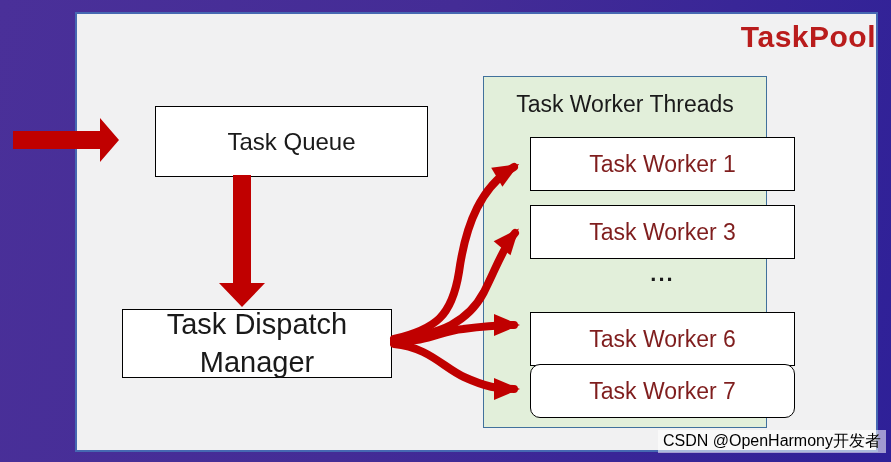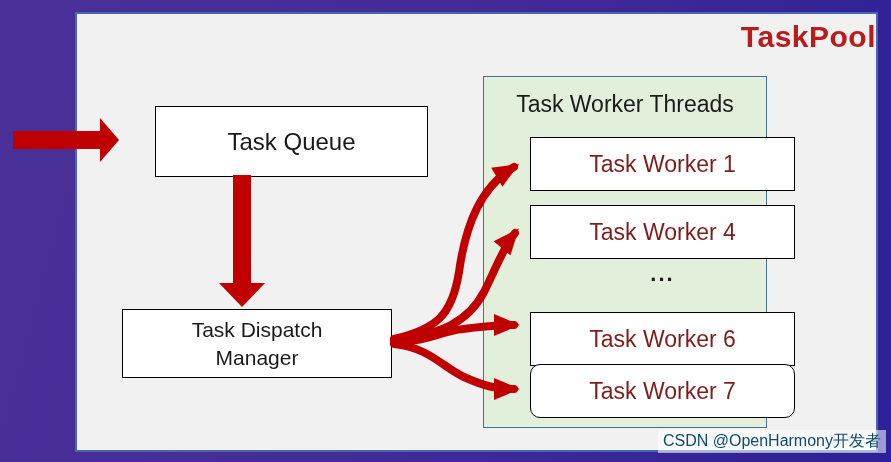--- a/index.html
+++ b/index.html
@@ -16,21 +16,21 @@
   .title{
     position:absolute;left:0;top:6px;width:100%;text-align:right;
     font-size:30px;font-weight:bold;color:#b91c1c;letter-spacing:.5px;
   }
   .node{
     position:absolute;background:#fff;border:1.6px solid #000;
     display:flex;align-items:center;justify-content:center;text-align:center;
     color:#1a1a1a;
   }
   .queue{left:45px;top:92px;width:271px;height:69px;font-size:24px;margin-left:33px;}
-  .dispatch{left:45px;top:295px;width:270px;height:69px;font-size:21px;line-height:1.3;padding:0 38px;box-sizing:border-box;}
+  .dispatch{left:45px;top:295px;width:270px;height:69px;font-size:29px;line-height:1.3;padding:0 38px;box-sizing:border-box;}
   .worker-panel{
     position:absolute;left:406px;top:62px;width:284px;height:352px;
     background:var(--panel-fill,#e2efda);
     border:1.5px solid var(--panel-border,#41719c);
     box-sizing:border-box;
   }
   .panel-title{
     position:absolute;left:0;top:14px;width:100%;text-align:center;
     font-size:23px;color:#1a1a1a;
   }
@@ -42,21 +42,21 @@
   .w1{top:60px;} .w2{top:128px;} .w6{top:223px;margin-top:12px;} .w7{top:287px;border-radius:10px;}
   .ellipsis{
     position:absolute;left:46px;top:184px;width:265px;text-align:center;
     font-size:22px;font-weight:bold;color:#1a1a1a;letter-spacing:2px;
   }
   svg.arrows{position:absolute;left:0;top:0;pointer-events:none;}
   .arrow-fill{fill:var(--arrow,#c00000);}
   .arrow-stroke{stroke:var(--arrow,#c00000);stroke-width:8;fill:none;stroke-linecap:round;}
   .watermark{
     position:absolute;right:5px;top:430px;font-size:16px;
-    color:#0c4a6e;background:rgba(255,255,255,0.55);padding:1px 5px;
+    color:#000000;background:rgba(255,255,255,0.55);padding:1px 5px;
     text-shadow:0 0 1px rgba(255,255,255,.8);
   }
 </style>
 </head>
 <body>
 
 <div class="canvas">
   <div class="title">TaskPool</div>
 
   <div class="node queue">
@@ -66,21 +66,21 @@
   <div class="node dispatch">
     <span>Task Dispatch Manager</span>
   </div>
 
   <div class="worker-panel">
     <div class="panel-title">Task Worker Threads</div>
     <div class="worker w1">
       <span>Task Worker 1</span>
     </div>
     <div class="worker w2">
-      <span>Task Worker 4</span>
+      <span>Task Worker 3</span>
     </div>
     <div class="ellipsis">...</div>
     <div class="worker w6">
       <span>Task Worker 6</span>
     </div>
     <div class="worker w7">
       <span>Task Worker 7</span>
     </div>
   </div>
 </div>

